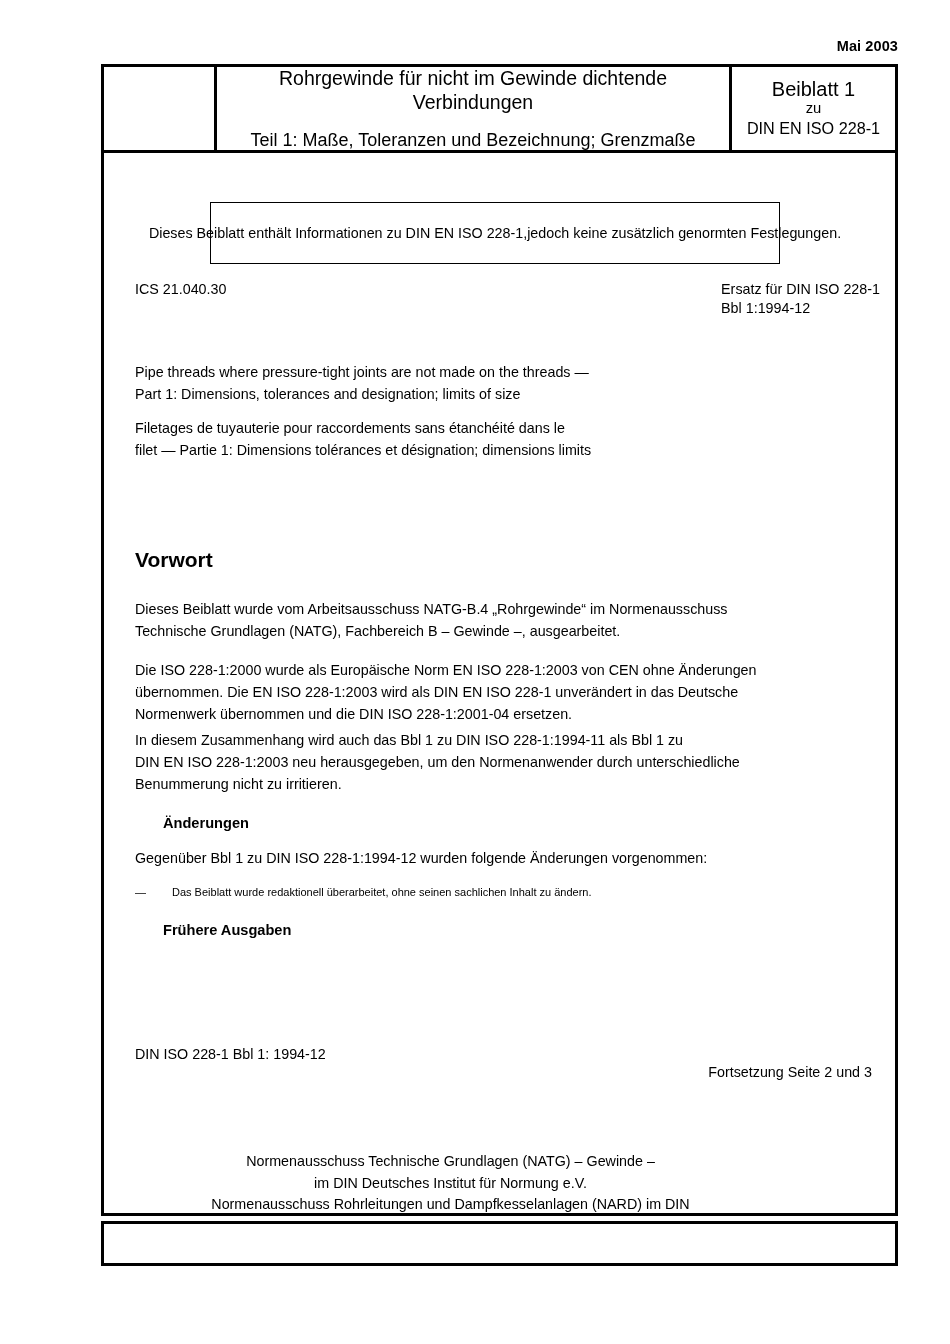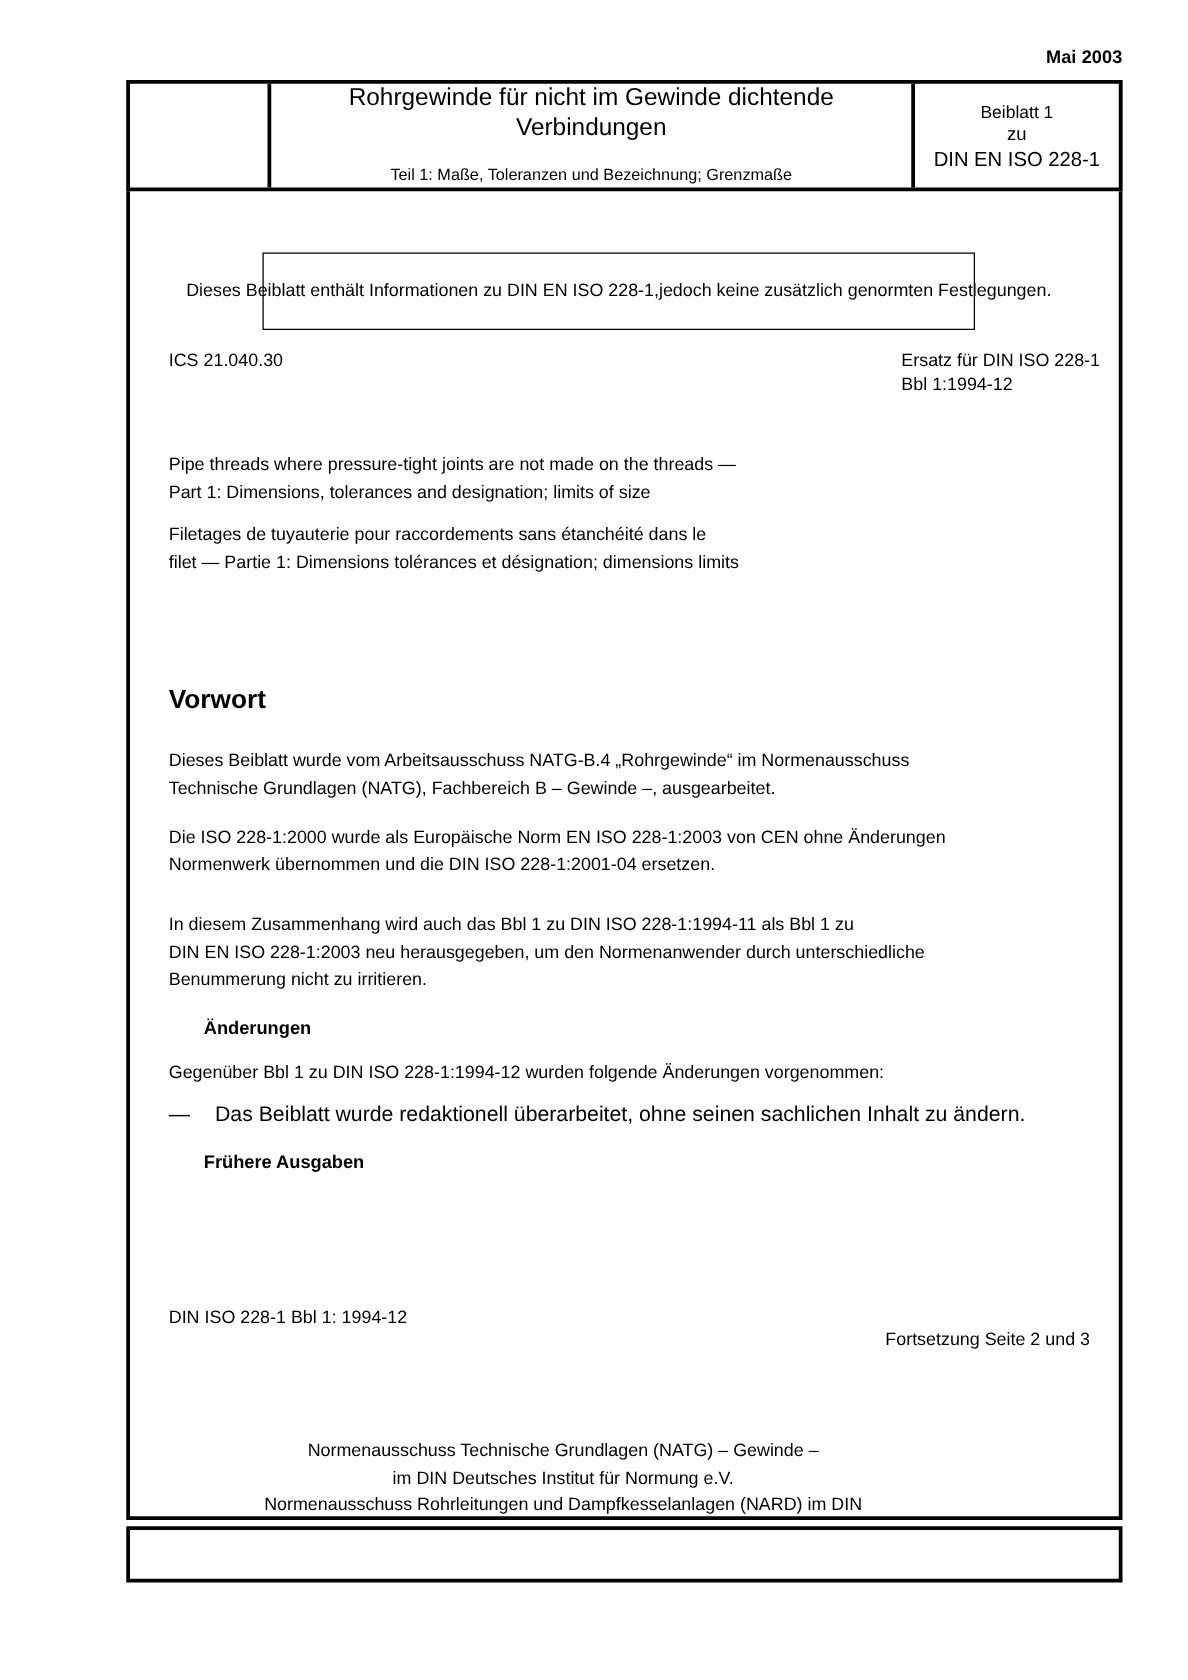--- a/index.html
+++ b/index.html
@@ -84,27 +84,27 @@
     padding: 2px 4px;
   }
   .hdr-title-main {
     font-size: 19.5px;
     line-height: 24px;
     text-align: center;
     white-space: nowrap;
   }
   .hdr-title-main .ln2 { display: block; }
   .hdr-title-sub {
-    font-size: 13px;
+    font-size: 18px;
     line-height: 18px;
     text-align: center;
     margin-top: 4px;
     white-space: nowrap;
   }
-  .hdr-right-l1 { font-size: 14px; line-height: 20px; }
+  .hdr-right-l1 { font-size: 20px; line-height: 20px; }
   .hdr-right-l2 { font-size: 14.8px; line-height: 19px; }
   .hdr-right-l3 { font-size: 16.2px; line-height: 20px; white-space: nowrap; }
 
   
   .notice-box {
     position: absolute;
     left: 210px;
     top: 202px;
     width: 570px;
     height: 62px;
@@ -200,21 +200,21 @@
     text-align: left;
   }
   .p-gegenueber { top: 847px; }
   .p-din-bbl { top: 1003px; margin-top: 40px; }
 
   .dash-item {
     position: absolute;
     left: 135px;
     top: 881px;
     width: 737px;
-    font-size: 17px;
+    font-size: 11px;
     line-height: 22px;
   }
   .dash-mark {
     display: inline-block;
     width: 37px;
   }
 
   
   .continuation {
     position: absolute;
@@ -299,20 +299,21 @@
 
   <div class="h1">Vorwort</div>
 
   <div class="para p1">
     <div>Dieses Beiblatt wurde vom Arbeitsausschuss NATG-B.4 „Rohrgewinde“ im Normenausschuss</div>
     <div class="lastline">Technische Grundlagen (NATG), Fachbereich B – Gewinde –, ausgearbeitet.</div>
   </div>
 
   <div class="para p2">
     <div>Die ISO 228-1:2000 wurde als Europäische Norm EN ISO 228-1:2003 von CEN ohne Änderungen</div>
+    <div>übernommen. Die  EN ISO 228-1:2003  wird  als  DIN EN ISO 228-1  unverändert  in  das  Deutsche</div>
     <div class="lastline">Normenwerk übernommen und die DIN ISO 228-1:2001-04 ersetzen.</div>
   </div>
 
   <div class="para p3">
     <div>In diesem Zusammenhang wird auch das Bbl 1 zu DIN ISO 228-1:1994-11 als Bbl 1 zu</div>
     <div>DIN EN ISO 228-1:2003  neu  herausgegeben,  um  den  Normenanwender  durch  unterschiedliche</div>
     <div class="lastline">Benummerung nicht zu irritieren.</div>
   </div>
 
   <div class="h2 h2-aenderungen">Änderungen</div>

